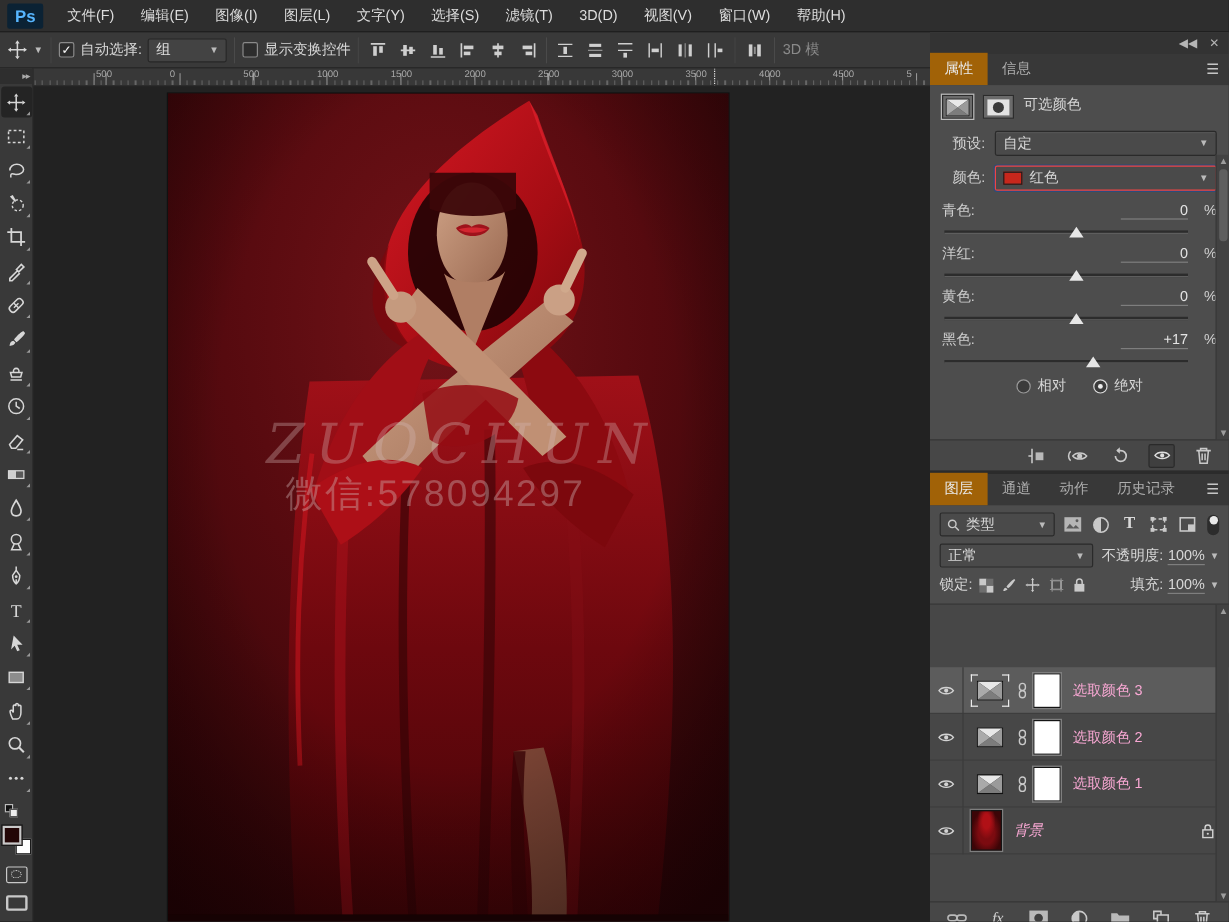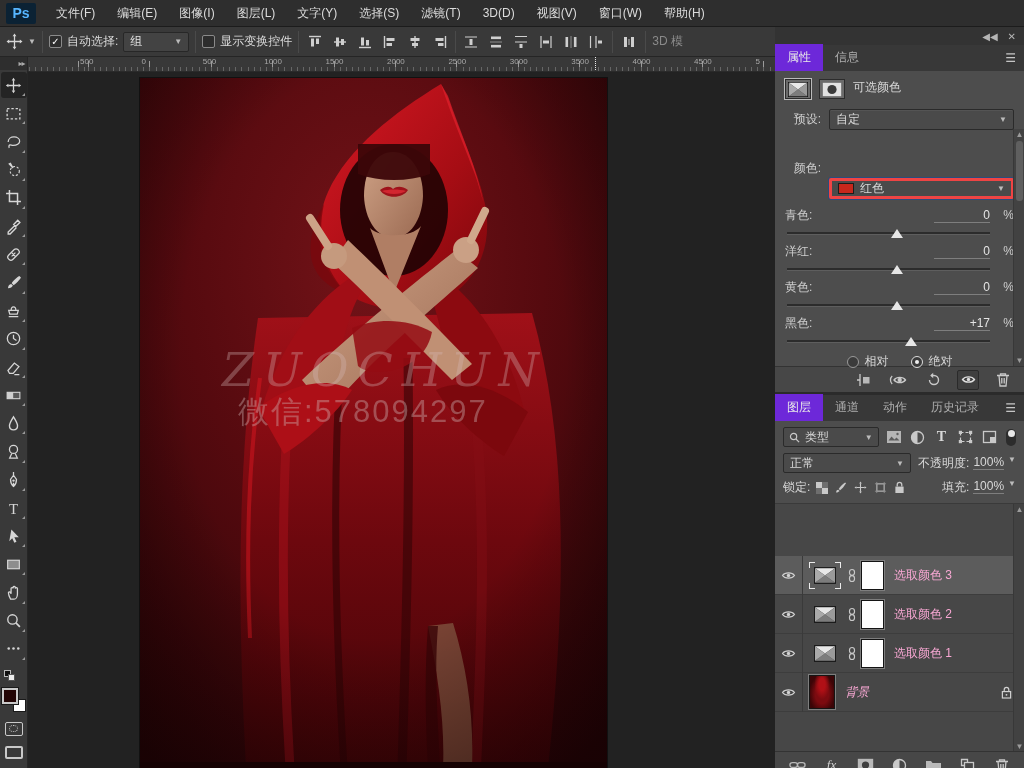--- a/index.html
+++ b/index.html
@@ -67,33 +67,33 @@
   .document { position:absolute; left:112px; top:6px; width:467px; height:690px; background:#3a0608; box-shadow:0 0 0 1px #111; }
   .document svg { display:block; }
 
   
   .rightcol { position:absolute; left:775px; top:27px; width:249px; height:741px; background:#454545; }
   .rc-header { height:18px; background:#333; display:flex; align-items:center; justify-content:flex-end; gap:10px; padding-right:8px; }
   .rc-header .hicon { color:#b5b5b5; font-size:10px; }
 
   .panel-tabs { height:26px; background:#383838; display:flex; align-items:flex-end; position:relative; }
   .ptab { padding:5px 12px 5px; color:#aeaeae; background:transparent; }
-  .ptab.active { background:#6d28d9; color:#e8e8e8; }
+  .ptab.active { background:#a16207; color:#e8e8e8; }
   .ptab-menu { position:absolute; right:8px; top:6px; color:#c5c5c5; letter-spacing:0; font-size:12px; }
 
   .props-body { background:#4d4d4d; padding:8px 10px 0; position:relative; height:295px; }
   .adj-head { display:flex; gap:8px; margin-bottom:10px; }
   .adj-badge { width:26px; height:20px; background:#6b6b6b; border:1px solid #2c2c2c; display:flex; align-items:center; justify-content:center; }
   .adj-badge.sel { outline:1px solid #bbb; }
   .field-row { display:flex; align-items:center; gap:8px; margin-bottom:8px; }
   .field-row .flabel { width:36px; text-align:right; color:#cfcfcf; }
   .fselect { flex:1; height:21px; background:#4a4a4a; border:1px solid #2a2a2a; border-radius:2px;
     display:flex; align-items:center; padding:0 6px; gap:6px; box-shadow:inset 0 1px 0 rgba(255,255,255,.06); }
   .fselect .caret { margin-left:auto; }
-  .fselect.focused { border:3px solid #ef4444; box-shadow:0 0 0 1px #2a4c7e;margin-top:40px; }
+  .fselect.focused { border:1px solid #ef4444; box-shadow:0 0 0 1px #2a4c7e; }
   .color-chip { width:16px; height:11px; border:1px solid #1c1c1c; }
 
   .slider-row { margin:2px 0 0; }
   .slider-top { display:flex; align-items:baseline; }
   .slider-top .slabel { color:#cfcfcf; }
   .slider-top .svalue { margin-left:auto; width:56px; text-align:right; border-bottom:1px solid #7e7e7e; color:#e4e4e4; }
   .slider-top .sunit { width:24px; text-align:right; color:#cfcfcf; }
   .slider-track { position:relative; height:14px; margin:3px 2px 2px; }
   .slider-track::before { content:""; position:absolute; left:0; right:22px; top:5px; height:2px; background:#2c2c2c; border-bottom:1px solid #5e5e5e; }
   .thumb { position:absolute; top:2px; width:0; height:0; margin-left:-6px;
@@ -117,21 +117,21 @@
   .layers-ctrl { background:#4d4d4d; padding:6px 8px 5px; }
   .lrow { display:flex; align-items:center; gap:6px; margin-bottom:6px; }
   .search-box { width:96px; height:20px; background:#4a4a4a; border:1px solid #2a2a2a; border-radius:2px;
     display:flex; align-items:center; gap:5px; padding:0 5px; }
   .ficon { width:18px; height:18px; display:flex; align-items:center; justify-content:center; }
   .toggle { width:10px; height:17px; background:#2c2c2c; border-radius:5px; margin-left:2px; position:relative; }
   .toggle::after { content:""; position:absolute; left:1.5px; top:1.5px; width:7px; height:7px; border-radius:50%; background:#e8e8e8; }
   .blend-select { width:128px; height:20px; background:#4a4a4a; border:1px solid #2a2a2a; border-radius:2px;
     display:flex; align-items:center; padding:0 6px; }
   .blend-select .caret { margin-left:auto; }
-  .inline-num { display:flex; align-items:flex-start; gap:4px; margin-left:auto; }
+  .inline-num { display:flex; align-items:center; gap:4px; margin-left:auto; }
   .lockicons { display:flex; align-items:center; gap:7px; }
 
   .layers-list { background:#474747; height:248px; position:relative; overflow:hidden; border-top:1px solid #3a3a3a; }
   .llist-pad { height:52px; background:#474747; }
   .layer-row { height:39px; display:flex; align-items:center; border-bottom:1px solid #3d3d3d; position:relative; background:#474747; }
   .layer-row.selected { background:#5c5c5c; }
   .eye-cell { width:28px; height:39px; display:flex; align-items:center; justify-content:center; border-right:1px solid #3a3a3a; flex:0 0 auto; }
   .thumb-cell { width:44px; display:flex; align-items:center; justify-content:center; flex:0 0 auto; position:relative; }
   .adj-icon-wrap { position:relative; padding:4px; }
   .adj-icon-wrap .ck { position:absolute; width:6px; height:6px; border:0 solid #ececec; }

